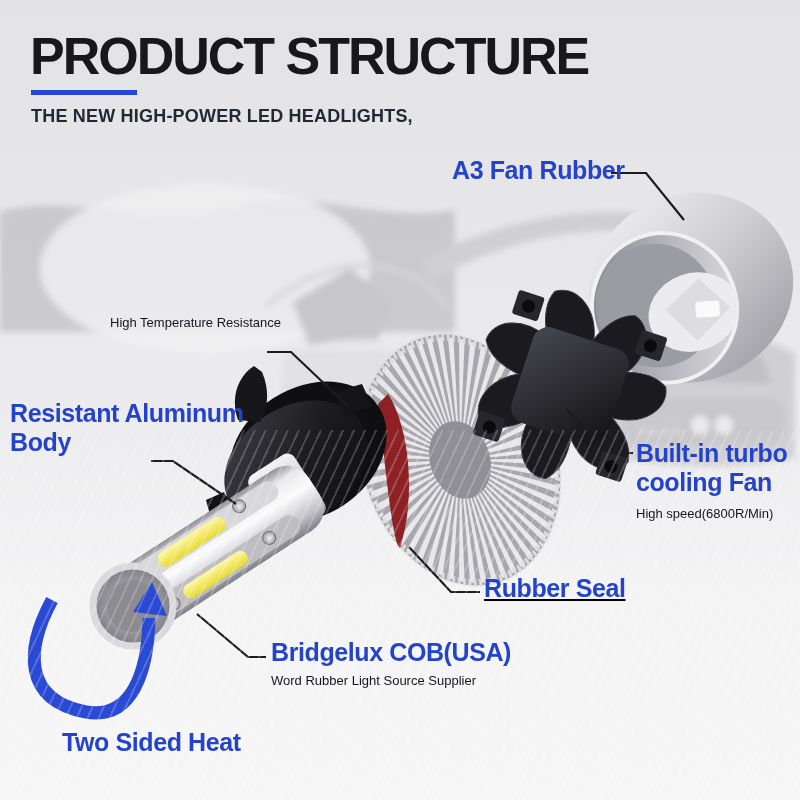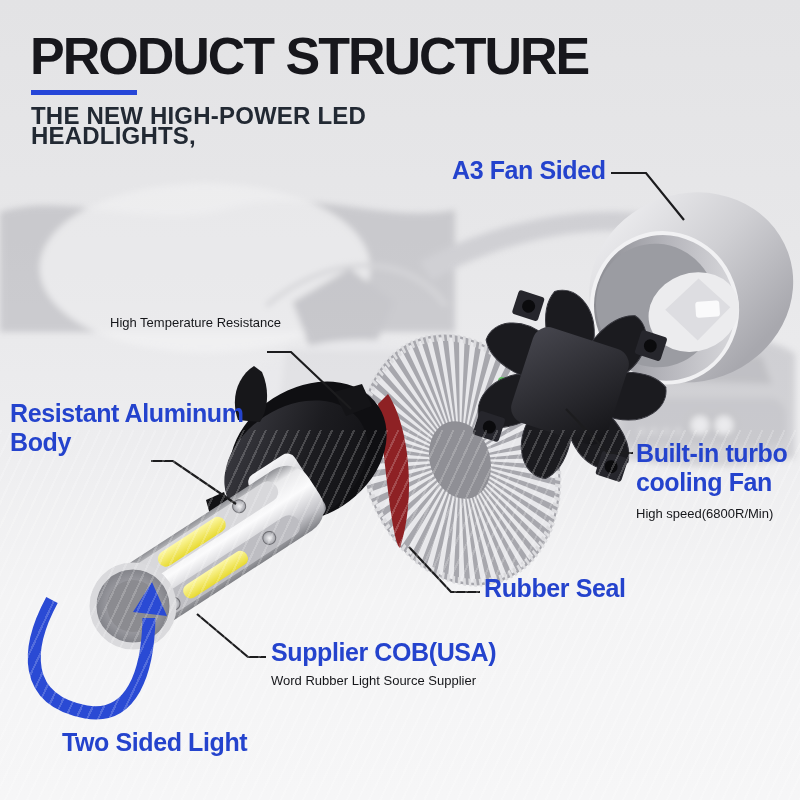--- a/index.html
+++ b/index.html
@@ -14,38 +14,38 @@
     opacity:.35;
   }
   .art{position:absolute;left:0;top:0;}
   .hdr-title{
     position:absolute;left:30px;top:26px;
     font-size:52px;font-weight:800;letter-spacing:-2px;color:#17171c;white-space:nowrap;
   }
   .hdr-underline{position:absolute;left:31px;top:90px;width:106px;height:5px;background:#2646d8;}
   .hdr-sub{
     position:absolute;left:31px;top:106px;width:420px;
-    font-size:24px;line-height:20px;font-weight:800;color:#222933;letter-spacing:.2px;
+    font-size:18px;line-height:20px;font-weight:800;color:#222933;letter-spacing:.2px;
   }
   .callout{position:absolute;}
   .c-title{
     font-size:25px;line-height:29px;font-weight:800;color:#2443cd;letter-spacing:-.4px;
   }
   .c-note{
     font-size:13px;line-height:16px;font-weight:400;color:#15161a;margin-top:6px;white-space:nowrap;
   }
   .c-note.wrap{white-space:normal;}
   #co-fan-shield{left:452px;top:156px;}
   #co-pa66{left:110px;top:311px;}
   #co-pa66 .c-note{margin-top:4px;}
   #co-aluminum{left:10px;top:399px;width:258px;}
   #co-aluminum .c-note{width:200px;}
   #co-cooling{left:636px;top:439px;width:195px;}
   #co-cooling .c-note{margin-top:9px;}
-  #co-rubber{left:484px;top:574px;}
+  #co-rubber{left:484px;top:574px;text-decoration:underline;}
   #co-bridgelux{left:271px;top:638px;}
   #co-bulb{left:62px;top:728px;}
 </style>
 </head>
 <body>
 
 <div class="stage">
 
   <svg class="art" width="800" height="800" viewBox="0 0 800 800">
     <defs>
@@ -207,42 +207,42 @@
 
   <div class="streaks"></div>
 
   <div class="hdr-title">PRODUCT STRUCTURE</div>
   <div class="hdr-underline"></div>
   <div class="hdr-sub">
     <div>THE NEW HIGH-POWER LED HEADLIGHTS,</div>
   </div>
 
   <div class="callout" id="co-fan-shield">
-    <div class="c-title">A3 Fan Sided</div>
+    <div class="c-title">A3 Fan Rubber</div>
   </div>
 
   <div class="callout" id="co-pa66">
     <div class="c-note">High Temperature Resistance</div>
   </div>
 
   <div class="callout" id="co-aluminum">
     <div class="c-title">Resistant Aluminum Body</div>
   </div>
 
   <div class="callout" id="co-cooling">
     <div class="c-title">Built-in turbo cooling Fan</div>
     <div class="c-note">High speed(6800R/Min)</div>
   </div>
 
   <div class="callout" id="co-rubber">
     <div class="c-title">Rubber Seal</div>
   </div>
 
   <div class="callout" id="co-bridgelux">
-    <div class="c-title">Supplier COB(USA)</div>
+    <div class="c-title">Bridgelux COB(USA)</div>
     <div class="c-note">Word Rubber Light Source Supplier</div>
   </div>
 
   <div class="callout" id="co-bulb">
-    <div class="c-title">Two Sided Light</div>
+    <div class="c-title">Two Sided Heat</div>
   </div>
 
 </div>
 
 </body></html>

